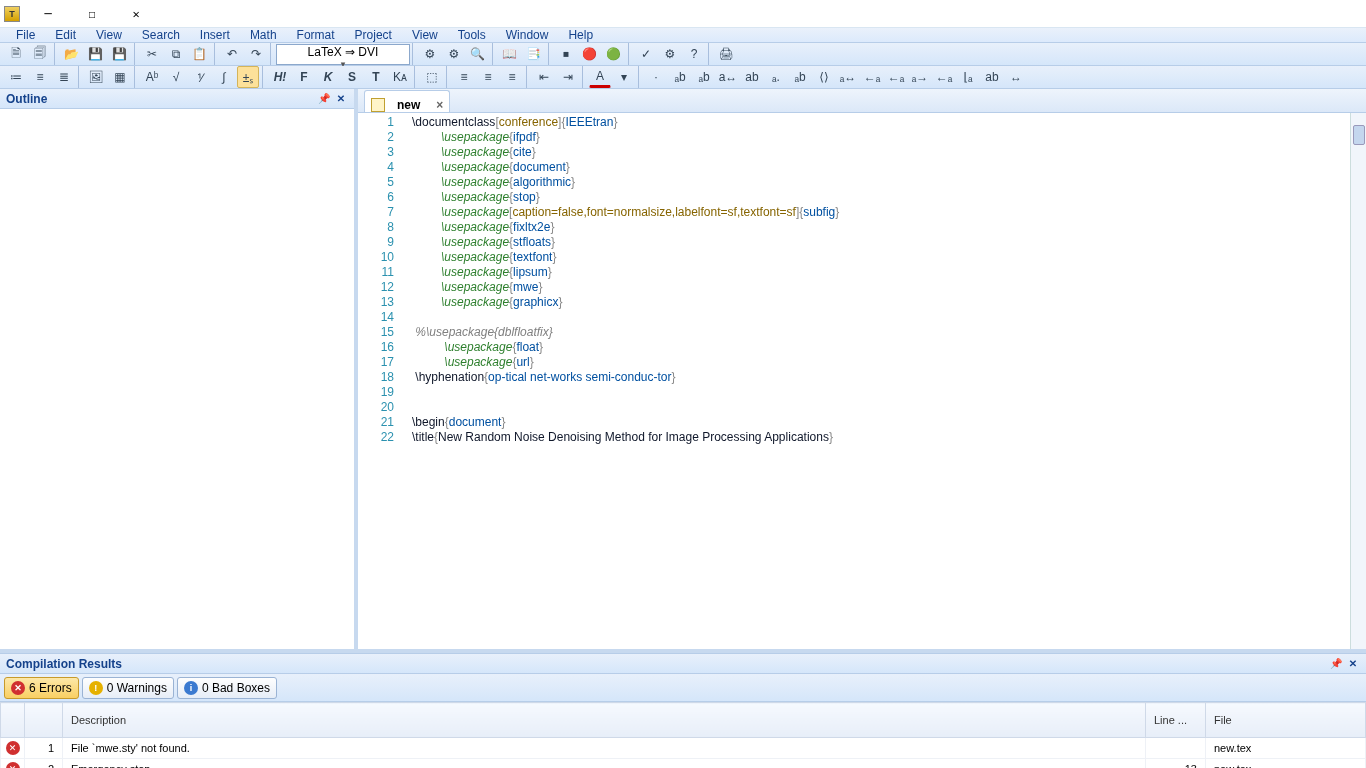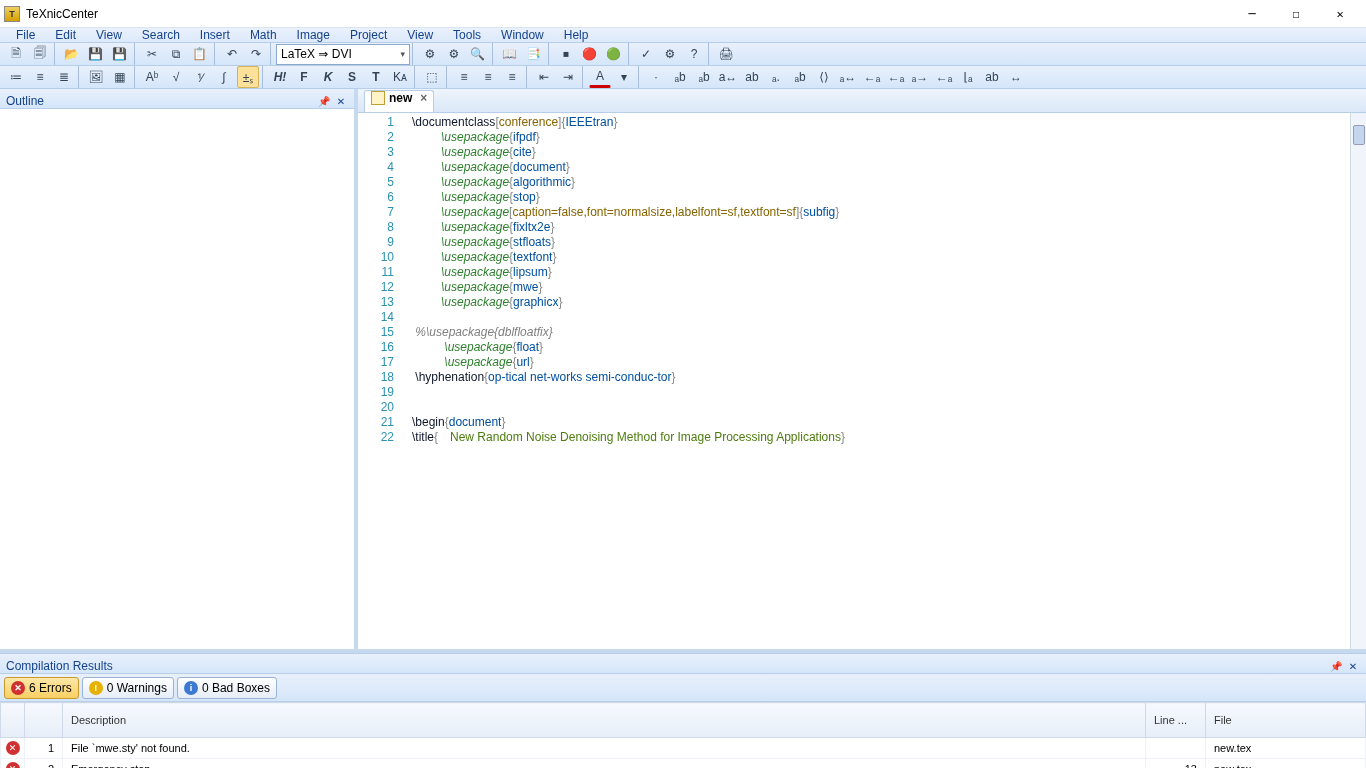--- a/index.html
+++ b/index.html
@@ -6,35 +6,35 @@
 html,body { width:1366px; height:768px; overflow:hidden; background:#fff; }
 .titlebar { height:28px; background:#fff; display:flex; align-items:center; padding:0 4px; border-bottom:1px solid #d9e6f2; }
 .titlebar .ico { width:16px; height:16px; background:linear-gradient(#f0d060,#d4a000); border:1px solid #888; margin-right:6px; display:flex; align-items:center; justify-content:center; font-weight:bold; font-size:9px; color:#333; }
 .titlebar .title { flex:1; font-size:12px; }
 .winbtn { width:44px; height:28px; display:flex; align-items:center; justify-content:center; font-size:12px; font-family:Consolas,monospace; }
 .menubar { height:22px; background:linear-gradient(#eaf1fb,#dceafc); display:flex; align-items:center; padding:0 6px; color:#15428b; border-bottom:1px solid #b7cde8; }
 .menubar span { padding:0 10px; cursor:default; }
 .toolbar { height:30px; background:linear-gradient(#e8f0fb,#d5e6fa); display:flex; align-items:center; padding:0 4px; border-bottom:1px solid #b7cde8; }
 .tbtn { width:22px; height:22px; margin:0 1px; display:flex; align-items:center; justify-content:center; border:1px solid transparent; border-radius:2px; font-size:12px; color:#345; }
 .tsep { width:4px; height:22px; border-left:1px solid #a8bedd; margin:0 2px; }
-.combo { height:21px; width:134px; background:#fff; border:1px solid #8ca8cc; font-size:11px; padding:0 4px; display:flex; align-items:center; justify-content:space-between; }
+.combo { height:21px; width:134px; background:#fff; border:1px solid #8ca8cc; font-size:11px; padding:0 4px; display:flex; align-items:center; justify-content:space-between;flex-direction:column; }
 .combo span.arr { font-size:9px; color:#555; }
 .mainrow { display:flex; height:560px; }
 .outline { width:358px; background:#fff; border-right:4px solid #c7d9ef; display:flex; flex-direction:column; }
-.panehdr { height:20px; background:linear-gradient(#e8f0fb,#d5e6fa); color:#15428b; display:flex; align-items:flex-end; padding:0 6px; font-size:11px; border-bottom:1px solid #b7cde8; }
+.panehdr { height:20px; background:linear-gradient(#e8f0fb,#d5e6fa); color:#15428b; display:flex; align-items:center; padding:0 6px; font-size:11px; border-bottom:1px solid #b7cde8;font-weight:bold; }
 .panehdr .sp { flex:1; }
 .panehdr .pb { width:14px; height:14px; display:flex; align-items:center; justify-content:center; color:#15428b; font-size:10px; margin-left:2px; }
 .tabstrip { height:24px; background:linear-gradient(#eef4fc,#dbe8f8); display:flex; align-items:flex-end; padding:0 4px 0 6px; border-bottom:1px solid #b7cde8; }
-.doctab { height:22px; background:#fff; border:1px solid #b7cde8; border-bottom:none; border-radius:3px 3px 0 0; display:flex; align-items:flex-start; padding:0 6px; font-size:11px; }
+.doctab { height:22px; background:#fff; border:1px solid #b7cde8; border-bottom:none; border-radius:3px 3px 0 0; display:flex; align-items:flex-end; padding:0 6px; font-size:11px;gap:8px; }
 .doctab .ti { width:14px; height:14px; background:#fff4c8; border:1px solid #c0a030; margin-right:4px; }
 .doctab .x { margin-left:8px; color:#666; font-weight:bold; }
 .editor { flex:1; display:flex; background:#fff; position:relative; font-family:Consolas,"Courier New",monospace; font-size:13px; overflow:hidden; }
 .gutter { width:44px; background:#fff; text-align:right; color:#2b91af; padding:2px 8px 0 0; line-height:15px; }
 .code { flex:1; padding:2px 0 0 10px; line-height:15px; white-space:pre; color:#000; }
-.c-cmd { color:#0f172a; } .c-pkg { color:#2d7f2d; font-style:italic;margin-left:29px; } .c-arg { color:#0050a0; } .c-opt { color:#866400; } .c-txt{color:#4d7c0f;padding-left:12px;} .c-cmt{color:#808080; font-style:italic;} .c-br{color:#888;}
+.c-cmd { color:#0f172a; } .c-pkg { color:#2d7f2d; font-style:italic;margin-left:29px; } .c-arg { color:#0050a0; } .c-opt { color:#866400; } .c-txt{color:#0f172a;} .c-cmt{color:#808080; font-style:italic;} .c-br{color:#888;}
 .editor .scr { position:absolute; right:0; top:0; width:16px; height:100%; background:#f1f5fb; border-left:1px solid #cdd; }
 .editor .scr .th { position:absolute; top:12px; left:2px; width:12px; height:20px; background:#c4d6ee; border:1px solid #99b; border-radius:2px; }
 .splith { height:4px; background:#c7d9ef; }
 .results { height:200px; display:flex; flex-direction:column; border-top:1px solid #b7cde8; }
 .resbtns { height:28px; background:linear-gradient(#e8f0fb,#d5e6fa); display:flex; align-items:center; padding:0 4px; border-bottom:1px solid #b7cde8; }
 .resbtns .rb { height:22px; background:linear-gradient(#fefefe,#e6edf7); border:1px solid #9ab3d4; border-radius:3px; padding:0 6px; display:flex; align-items:center; margin-right:3px; font-size:11px; }
 .resbtns .rb.active{ background:linear-gradient(#fde8a8,#f9cf63); border-color:#c79a2b; }
 .resbtns .rb .ci { width:14px; height:14px; border-radius:7px; margin-right:4px; display:flex; align-items:center; justify-content:center; color:#fff; font-size:9px; font-weight:bold; }
 .ci-err{background:#d03030;} .ci-warn{background:#e6b100;color:#333;} .ci-info{background:#3b7ad0;}
 .restable { flex:1; overflow:auto; background:#fff; }
@@ -45,34 +45,33 @@
 .restable td.num { width:34px; text-align:right; }
 .body { display:flex; flex-direction:column; height:100%; }
 .workarea { flex:1; display:flex; flex-direction:column; }
 </style>
 </head>
 <body>
 
 <div class="body">
 <div class="titlebar">
   <div class="ico">T</div>
-  <div class="title">TeXnicCenter</div>
   <div class="winbtn">─</div>
   <div class="winbtn">☐</div>
   <div class="winbtn">✕</div>
 </div>
 
 <div class="menubar" id="menubar">
       <span>File</span>
       <span>Edit</span>
       <span>View</span>
       <span>Search</span>
       <span>Insert</span>
       <span>Math</span>
-      <span>Image</span>
+      <span>Format</span>
       <span>Project</span>
       <span>View</span>
       <span>Tools</span>
       <span>Window</span>
       <span>Help</span>
     </div>
 
 <div class="toolbar">
   <div class="tbtn">🗎</div>
   <div class="tbtn">🗐</div>

